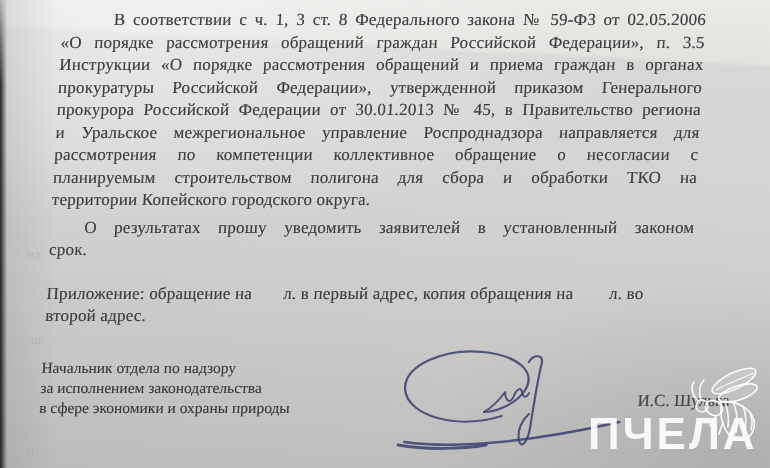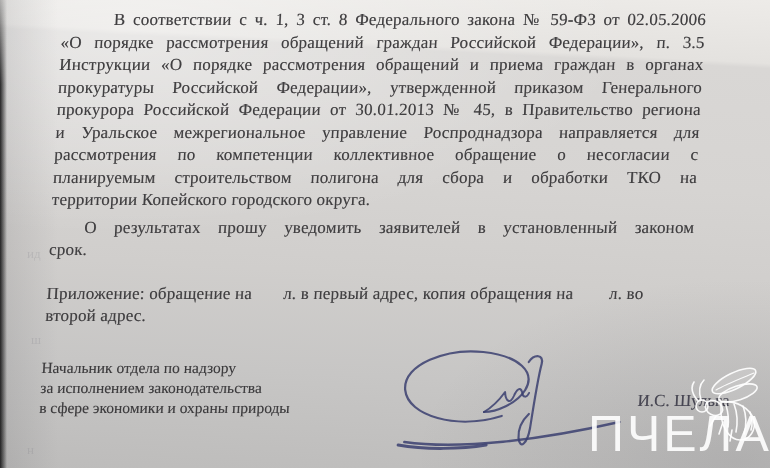--- a/index.html
+++ b/index.html
@@ -43,21 +43,21 @@
   .sig-row{position:relative;margin-top:30px;}
   .sig-block{margin-left:62px;font-size:15.5px;line-height:20px;color:#3c3b3d;
              text-shadow:0.3px 0.3px 0.6px rgba(64,63,65,0.4);}
   .sig-name{position:absolute;left:660px;top:33px;font-size:17px;color:#474653;
             text-shadow:0.3px 0.3px 0.6px rgba(64,63,65,0.4);}
   .signature-svg{position:absolute;left:415px;top:346px;}
   .bleed{position:absolute;font-size:13px;color:#6d6d78;opacity:0.18;font-family:"Liberation Serif",serif;}
   .watermark{position:absolute;left:588px;top:406px;width:182px;height:62px;pointer-events:none;}
   .watermark-text{
     font-family:"Liberation Sans","DejaVu Sans",sans-serif;
-    font-size:50px;line-height:56px;font-weight:400;letter-spacing:3px;
+    font-size:44px;line-height:56px;font-weight:700;letter-spacing:3px;
     color:rgba(255,255,255,0.90);
   }
   .bee{position:absolute;left:100px;top:-46px;}
 </style>
 </head>
 <body>
 
 <div class="photo">
   <div class="edge-left"></div>
   <div class="edge-shadow"></div>

